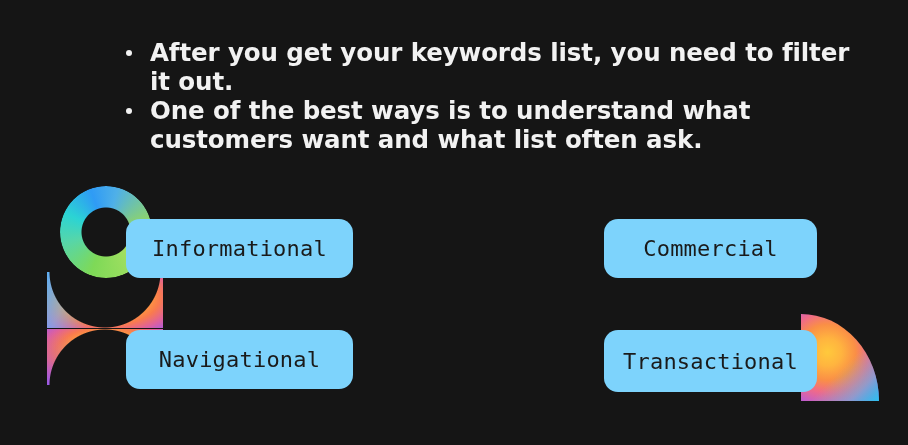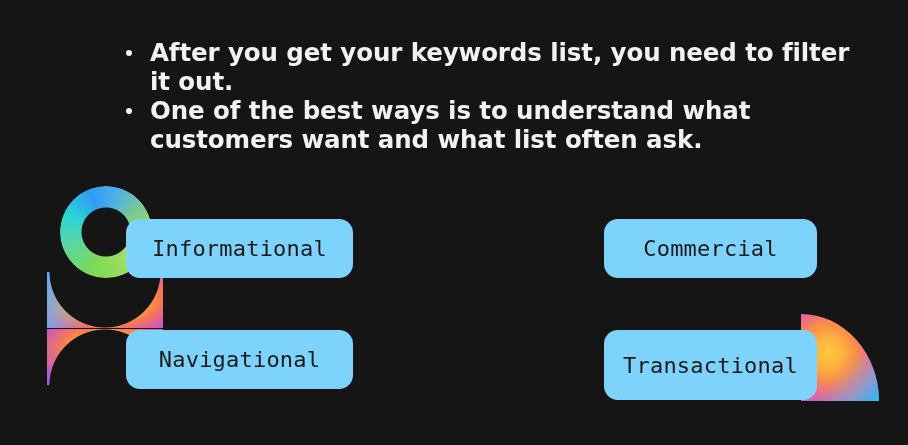--- a/index.html
+++ b/index.html
@@ -69,21 +69,21 @@
     font-family: "DejaVu Sans Mono", "Liberation Mono", monospace;
     font-size: 22px;
     font-weight: 400;
     letter-spacing: 0.2px;
     z-index: 6;
   }
 
   .card-informational { left: 126px; top: 219px; width: 227px; height: 59px; }
   .card-navigational  { left: 126px; top: 330px; width: 227px; height: 59px; }
   .card-commercial    { left: 604px; top: 219px; width: 213px; height: 59px; align-items: center; }
-  .card-transactional { left: 604px; top: 330px; width: 213px; height: 70px; }
+  .card-transactional { left: 604px; top: 330px; width: 213px; height: 62px; }
 
   
   .deco-left {
     position: absolute;
     left: 40px;
     top: 180px;
     width: 135px;
     height: 215px;
     z-index: 2;
   }

